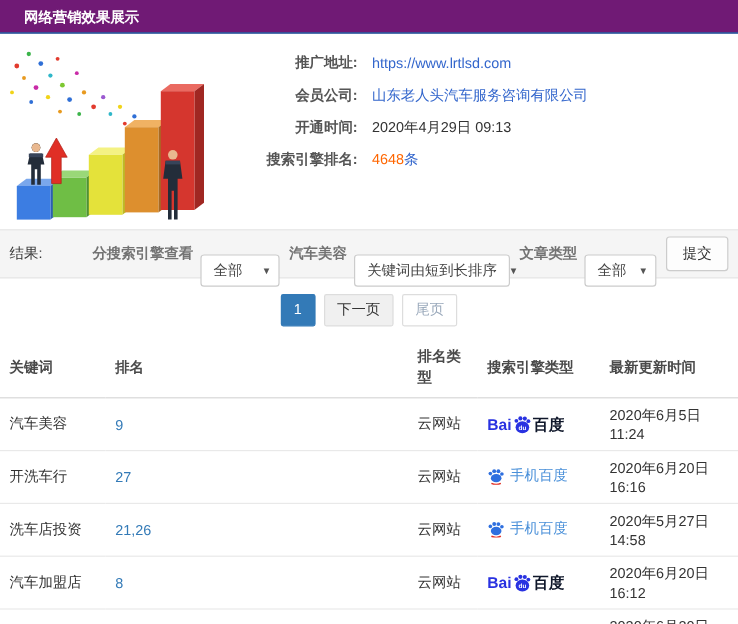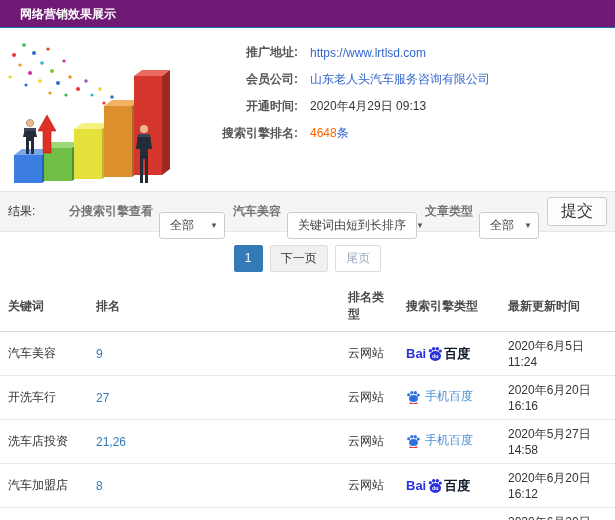--- a/index.html
+++ b/index.html
@@ -28,21 +28,21 @@
   .filter-spacer { flex:1; }
   .f-label { font-weight:bold; color:#737373; margin:0 6px 0 8px; white-space:nowrap; }
   .select { background:#fff; border:1px solid #ccc; border-radius:3px; height:27px;
     display:inline-flex; align-items:center; padding:0 6px 0 10px; color:#444; cursor:pointer;margin-top:28px; }
   .select .sel-text { flex:1; white-space:nowrap; }
   .select .caret { font-size:8px; color:#555; margin-left:10px; }
   .sel-engine { width:66px; }
   .sel-sort { width:130px; }
   .sel-article { width:60px; }
   .submit-btn { height:29px; margin-left:8px; padding:0 13px; background:#fdfdfd;
-    border:1px solid #ccc; border-radius:3px; font-size:16px; color:#333; cursor:pointer; }
+    border:1px solid #ccc; border-radius:3px; font-size:12px; color:#333; cursor:pointer; }
 
   
   .pagination { text-align:center; padding:13px 0 10px 0; }
   .page-btn { display:inline-block; min-width:26px; height:27px; line-height:25px;
     padding:0 10px; border:1px solid #ddd; background:#fff; color:#337ab7;
     border-radius:2px; margin:0 2px; cursor:pointer; vertical-align:middle; }
   .page-btn.active { background:#337ab7; border-color:#337ab7; color:#fff; }
   .page-btn.next { background:#f0f0f0; color:#333; }
   .page-btn.last { color:#9aa9bb; }
 

